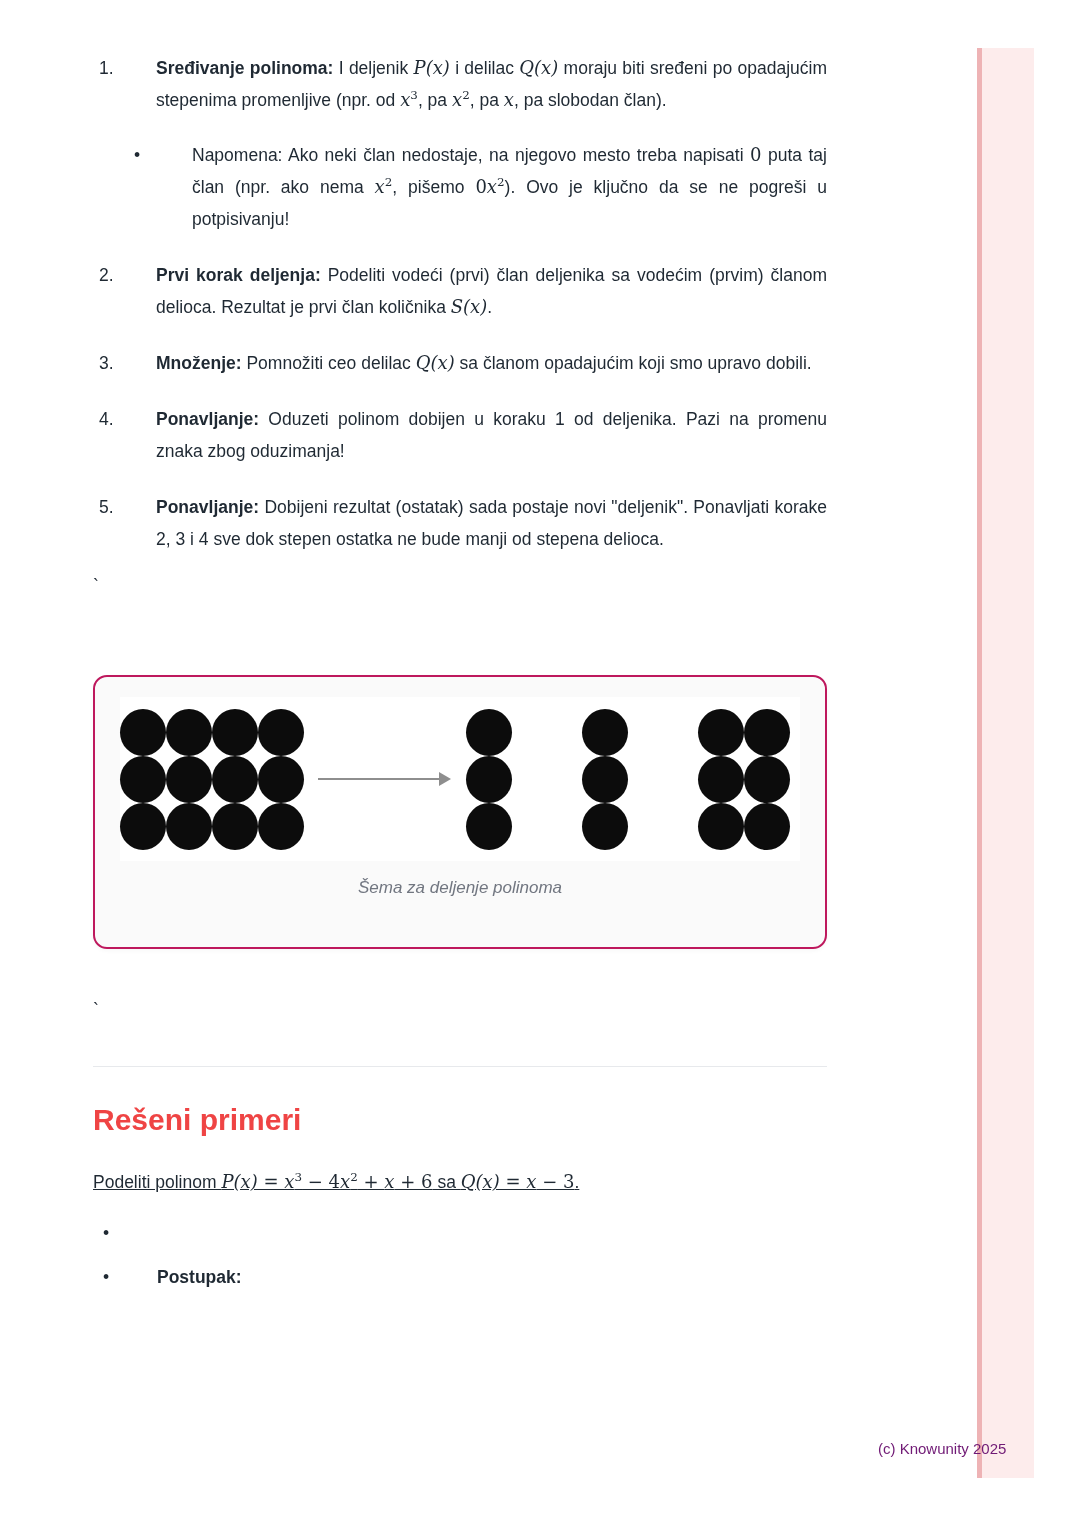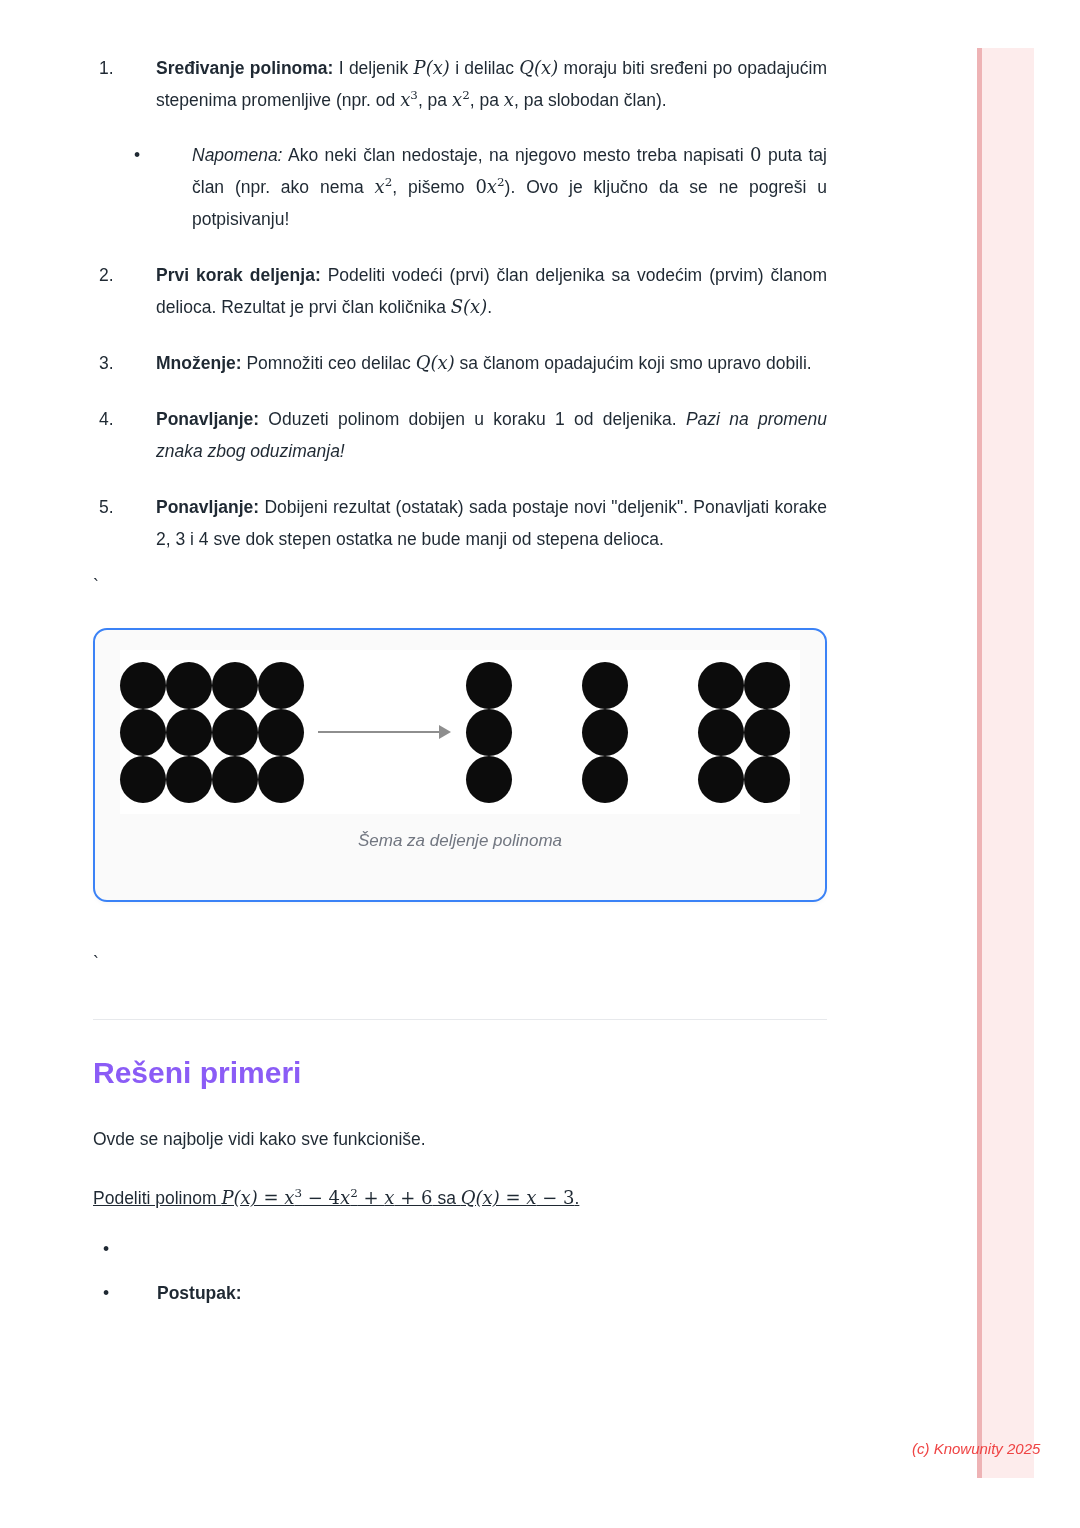--- a/index.html
+++ b/index.html
@@ -18,21 +18,21 @@
   .content {
     position: absolute;
     left: 93px;
     top: 0;
     width: 734px;
     padding-top: 52px;
   }
   
   .seg-n { }
   .seg-b { font-weight: 700; }
-  .seg-i { font-style: italic; }
+  .seg-i { }
   .seg-m { font-family: "DejaVu Serif", serif; font-style: italic; font-size: 1.03em; }
   .seg-mr { font-family: "DejaVu Serif", serif; font-style: normal; font-size: 1.03em; }
   .seg-m sup, .seg-mr sup {
     font-size: 0.66em;
     font-style: normal;
     vertical-align: super;
     line-height: 0;
   }
   
   ol.steps { list-style: none; }
@@ -52,24 +52,24 @@
     flex-shrink: 0;
     width: 36px;
     padding-left: 10px;
   }
   
   .tick { line-height: 32px; }
   .tick-1 { margin-top: 15px; }
   .tick-2 { margin-top: 45px; }
   
   .figure-box {
-    margin-top: 26px;
+    margin-top: 73px;
     width: 734px;
     height: 274px;
-    border: 2px solid #3b82f6;
+    border: 2px solid #be185d;
     border-radius: 14px;
     background: #fafafa;
     padding: 20px 25px 0 25px;
     box-shadow: 0 2px 4px rgba(0,0,0,0.03);
     overflow: hidden;
   }
   .figure-image {
     display: flex;
     align-items: center;
     background: #ffffff;
@@ -111,21 +111,21 @@
     line-height: 26px;
   }
   
   hr.divider {
     border: 0;
     border-top: 1px solid #e7e9ec;
     margin: 40px 0 0 0;
   }
   h2.section-heading {
     margin-top: 34px;
-    color: #8b5cf6;
+    color: #ef4444;
     font-size: 30px;
     line-height: 38px;
     font-weight: 700;
   }
   p.intro { margin-top: 31px; }
   h3.example-title {
     margin-top: 23px;
     font-size: 19px;
     line-height: 28px;
     font-weight: 700;
@@ -146,28 +146,27 @@
     left: 977px;
     top: 48px;
     width: 57px;
     height: 1430px;
     background: #fdecec;
     border-left: 5px solid #eeb3b5;
     z-index: 1;
   }
   .footer-credit {
     position: absolute;
-    left: 912px;
+    left: 878px;
     top: 1438px;
     font-size: 15px;
     line-height: 22px;
-    color: #ef4444;
+    color: #701a75;
     z-index: 2;
     white-space: nowrap;
-    font-style: italic;
   }
 </style>
 </head>
 <body>
 
 <div class="page">
   <div class="content">
 
     <ol class="steps">
       <li>
@@ -248,21 +247,20 @@
       </div>
       <p class="figure-caption">Šema za deljenje polinoma</p>
     </div>
 
     <p class="tick tick-2">`</p>
 
     <hr class="divider">
 
     <h2 class="section-heading">Rešeni primeri</h2>
 
-    <p class="intro">Ovde se najbolje vidi kako sve funkcioniše.</p>
 
 
     <p class="problem"><span class="seg-n">Podeliti polinom </span><span class="seg-m">P(x) = x<sup>3</sup></span><span class="seg-mr"> − 4</span><span class="seg-m">x<sup>2</sup></span><span class="seg-mr"> + </span><span class="seg-m">x</span><span class="seg-mr"> + 6</span><span class="seg-n"> sa </span><span class="seg-m">Q(x) = x</span><span class="seg-mr"> − 3</span><span class="seg-n">.</span></p>
 
     <ul class="bullets">
       <li>
         <span class="bullet">•</span>
       </li>
       <li>
         <span class="bullet">•</span>

